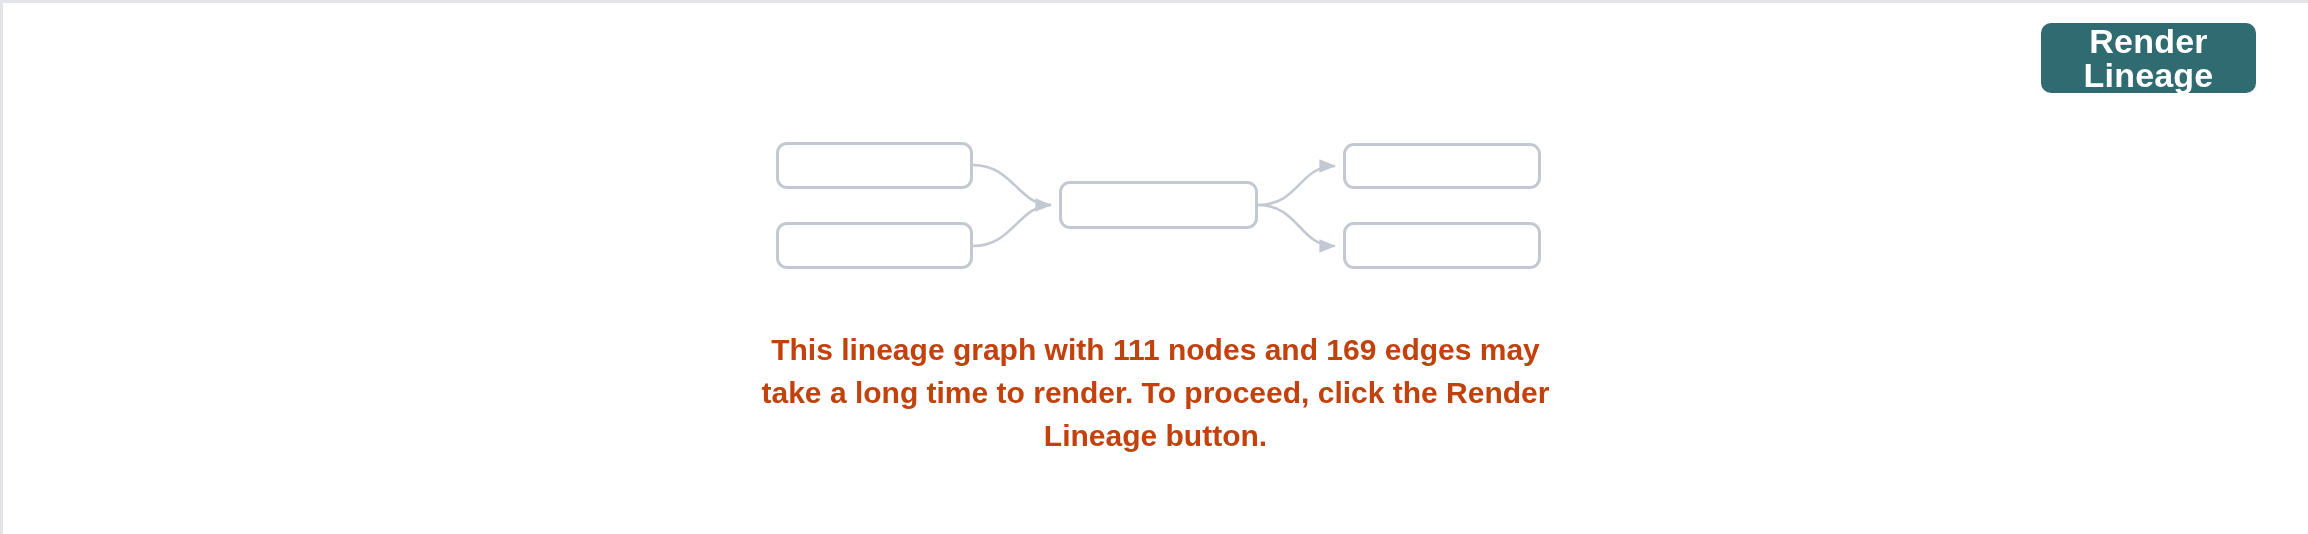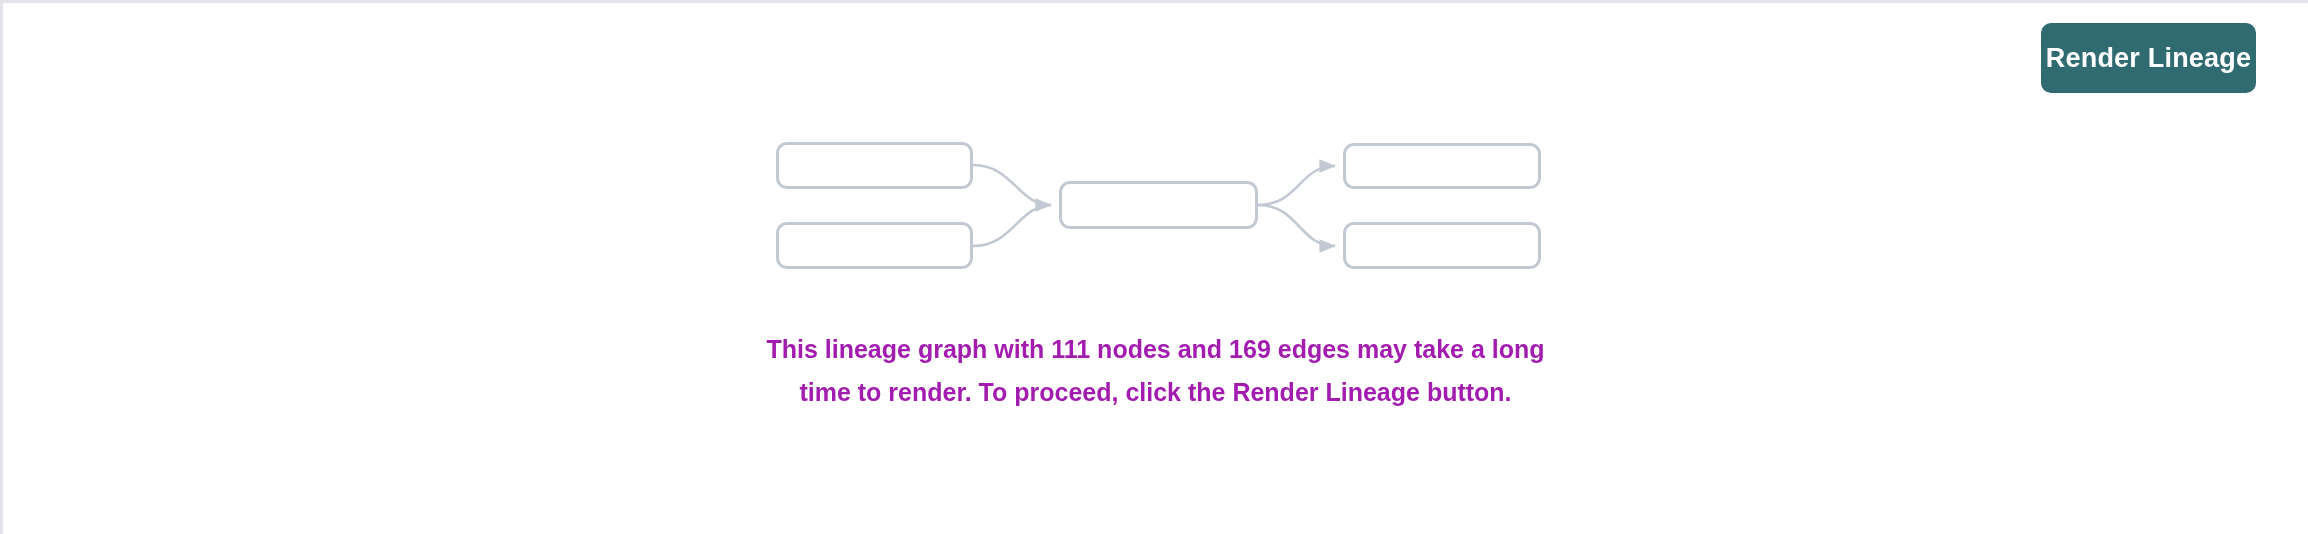--- a/index.html
+++ b/index.html
@@ -26,21 +26,21 @@
     position: absolute;
     left: 2038px;
     top: 20px;
     width: 215px;
     height: 70px;
     background: #2f6b70;
     color: #ffffff;
     border: none;
     border-radius: 10px;
     font-family: "Liberation Sans", sans-serif;
-    font-size: 27px;
+    font-size: 34px;
     font-weight: bold;
     letter-spacing: 0.2px;
     cursor: pointer;
     display: flex;
     align-items: center;
     justify-content: center;
     line-height: 1;
   }
 
   
@@ -75,23 +75,23 @@
   }
 
   
   #lineage-warning-message {
     position: absolute;
     left: 50%;
     transform: translateX(-50%);
     top: 325px;
     width: 800px;
     text-align: center;
-    color: #a21caf;
+    color: #c2410c;
     font-family: "Liberation Sans", sans-serif;
-    font-size: 25px;
+    font-size: 30px;
     font-weight: bold;
     line-height: 43px;
   }
 </style>
 </head>
 <body>
 
 <div id="panel">
 
   <div id="lineage-graph">

